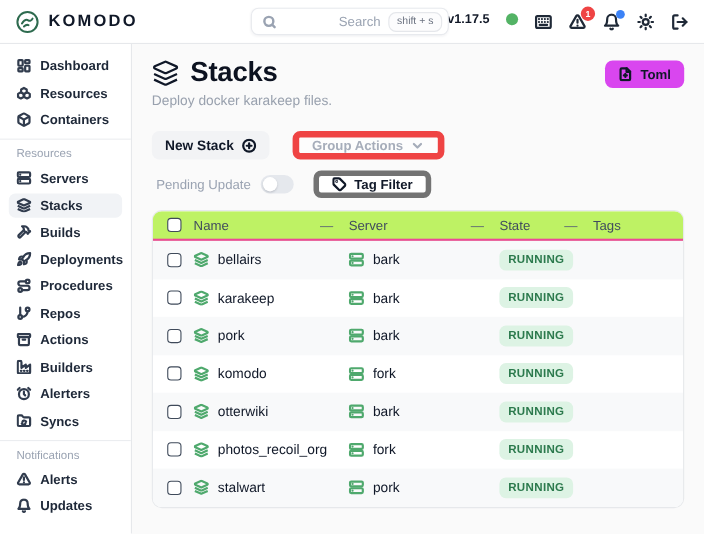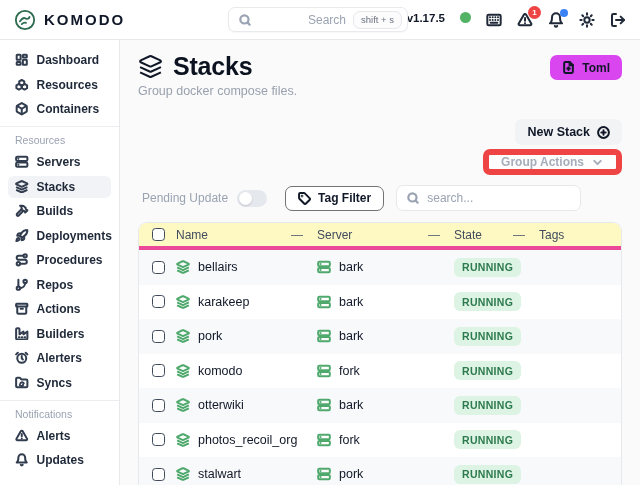--- a/index.html
+++ b/index.html
@@ -80,23 +80,23 @@
   .btn {
     display:inline-flex; align-items:center; gap:7px;
     border:none; border-radius:7px; background:transparent;
     font-family:"Liberation Sans",sans-serif; font-size:12px; font-weight:700; color:#101828;
     padding:0 12px; height:26px; cursor:pointer; white-space:nowrap;
   }
   .btn svg.ic { width:13px; height:13px; }
   .btn-toml { background:#d946ef; height:25px; }
   .btn-new { background:#f2f3f5; font-size:12.5px; }
   .btn-group-actions { background:#fdfdfd; border:6px solid #ef4444; color:#a6adba; font-weight:600; }
-  .btn-tag { background:#ffffff; border:1px solid #737373; height:25px;text-align:right; }
-
-  .actions-row { display:flex; align-items:flex-end; gap:4px; margin-top:21px;flex-direction:column; }
+  .btn-tag { background:#ffffff; border:5px solid #737373; height:25px;text-align:right; }
+
+  .actions-row { display:flex; align-items:flex-start; gap:21px; margin-top:21px; }
   .filter-row { display:flex; align-items:center; margin-top:10px; }
 
   .toggle-label { font-size:12px; font-weight:500; color:#9aa3b2; margin-left:4px; }
   .toggle {
     width:30px; height:17px; border-radius:999px; background:#e5e8ed;
     margin-left:9px; position:relative; cursor:pointer; flex:none;
   }
   .toggle .knob {
     position:absolute; top:2px; left:2px; width:13px; height:13px;
     border-radius:50%; background:#ffffff; box-shadow:0 1px 2px rgba(16,24,40,.18);
@@ -117,21 +117,21 @@
 
   
   .table {
     margin-top:11px; background:#ffffff;
     border:1px solid #e6e8eb; border-radius:9px; overflow:hidden;
   }
   .trow {
     display:grid; grid-template-columns:37px 141px 137px 85px 1fr;
     align-items:center;
   }
-  .thead { height:27px; border-bottom:4px solid #ec4899; background:#fef9c3; }
+  .thead { height:27px; border-bottom:2px solid #ec4899; background:#bef264; }
   .th {
     display:flex; align-items:center; justify-content:space-between;
     font-size:12px; font-weight:500; color:#414c5e; padding-right:14px; cursor:pointer;
   }
   .th .sort { color:#5b6574; font-weight:400; }
   .tbody-row { height:34.5px; cursor:pointer; }
   .tbody-row:nth-child(even) { background:#f8f9fa; }
   .cb-cell { display:flex; justify-content:flex-start; padding-left:13px; }
   .checkbox {
     width:13px; height:13px; border:1.6px solid #3f4a5a; border-radius:3.5px;
@@ -350,21 +350,21 @@
   <div class="title-row">
     <div>
       <div class="title-left">
         <svg class="ic" viewBox="0 0 24 24" fill="none" stroke="currentColor" stroke-width="2" stroke-linejoin="round">
             <path d="M12.83 2.18a2 2 0 0 0-1.66 0L2.6 6.08a1 1 0 0 0 0 1.83l8.58 3.91a2 2 0 0 0 1.66 0l8.58-3.9a1 1 0 0 0 0-1.83Z"></path>
             <path d="m22 17.65-9.17 4.16a2 2 0 0 1-1.66 0L2 17.65"></path>
             <path d="m22 12.65-9.17 4.16a2 2 0 0 1-1.66 0L2 12.65"></path>
           </svg>
         <h1 class="page-title">Stacks</h1>
       </div>
-      <div class="page-subtitle">Group docker compose files.</div>
+      <div class="page-subtitle">Deploy docker karakeep files.</div>
     </div>
     <button class="btn btn-toml" style="margin-top:3px;">
       <svg class="ic" viewBox="0 0 24 24" fill="none" stroke="currentColor" stroke-width="2" stroke-linecap="round" stroke-linejoin="round">
           <path d="M14.5 2H6a2 2 0 0 0-2 2v16a2 2 0 0 0 2 2h12a2 2 0 0 0 2-2V7.5L14.5 2z"></path>
           <path d="M14 2v6h6"></path>
           <path d="M12 11.5v5M9.5 14h5"></path>
         </svg>
       <span>Toml</span>
     </button>
   </div>
@@ -391,27 +391,20 @@
         <div class="knob"></div>
       </div>
     <div class="spacer-filter"></div>
     <button class="btn btn-tag">
       <svg class="ic" viewBox="0 0 24 24" fill="none" stroke="currentColor" stroke-width="2" stroke-linejoin="round">
           <path d="M12.59 2.59A2 2 0 0 0 11.17 2H4a2 2 0 0 0-2 2v7.17a2 2 0 0 0 .59 1.42l8.7 8.7a2.43 2.43 0 0 0 3.42 0l6.58-6.58a2.43 2.43 0 0 0 0-3.42z"></path>
           <circle cx="7.5" cy="7.5" r="0.6" fill="currentColor"></circle>
         </svg>
       <span>Tag Filter</span>
     </button>
-    <div class="tbl-search">
-      <svg class="ic" viewBox="0 0 24 24" fill="none" stroke="currentColor" stroke-width="2.2" stroke-linecap="round">
-          <circle cx="11" cy="11" r="7"></circle>
-          <path d="m20 20-3.5-3.5"></path>
-        </svg>
-      <input type="text" placeholder="search..." style="">
-    </div>
   </div>
 
   <section class="table">
     <div class="trow thead">
       <div class="cb-cell">
           <div class="checkbox"></div>
         </div>
       <div class="th">
         <span>Name</span>
         <span class="sort">—</span>

